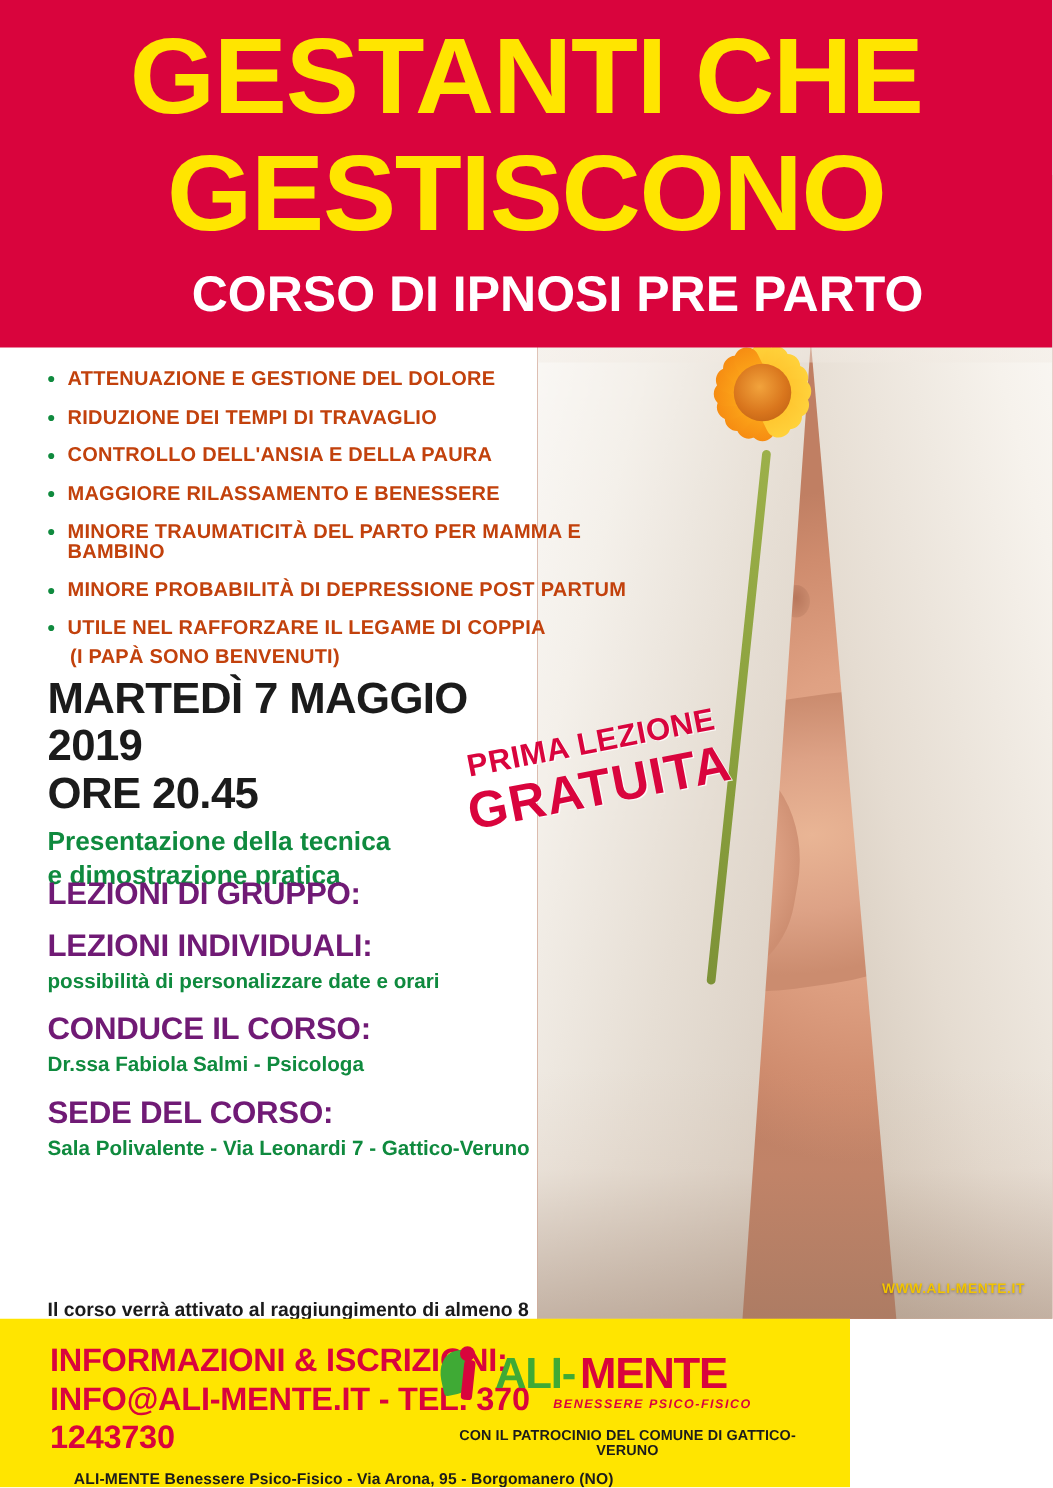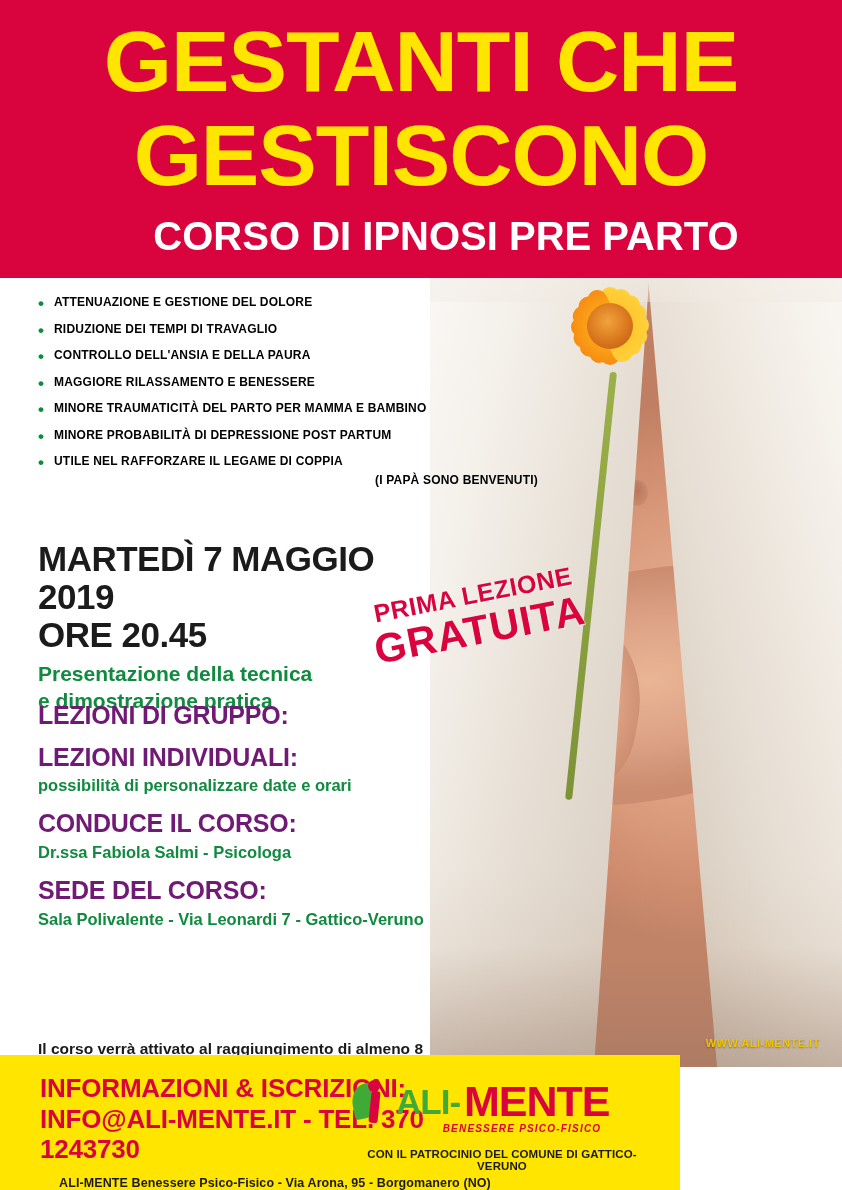--- a/index.html
+++ b/index.html
@@ -18,21 +18,21 @@
     width: 842px;
     height: 1190px;
     overflow: hidden;
     background: #ffffff;
   }
 
   
   .photo {
     position: absolute;
     left: 430px;
-    top: 12px;
+    top: 0;
     width: 412px;
     height: 1055px;
     overflow: hidden;
     background: #7f1d1d;
   }
   .photo .skin {
     position: absolute;
     left: -40px;
     top: 140px;
     width: 520px;
@@ -202,41 +202,40 @@
   
   .bullets {
     position: absolute;
     left: 38px;
     top: 296px;
     width: 500px;
     z-index: 6;
   }
   .bullet {
     position: relative;
-    color: #000000;
-    font-size: 12px;
+    color: #c2410c;
+    font-size: 16px;
     font-weight: bold;
     letter-spacing: 0.2px;
     line-height: 1.0;
     padding-left: 16px;
     margin-bottom: 14.5px;
   }
   .bullet::before {
     content: "\2022";
     position: absolute;
     left: 0;
     top: -1px;
     color: #0f8a3e;
     font-size: 17px;
   }
   .bullet .sub {
     display: block;
     margin-top: 7px;
     padding-left: 2px;
-    text-align: right;
   }
 
   
   .dateblock {
     position: absolute;
     left: 38px;
     top: 540px;
     z-index: 6;
     width: 420px;
   }
@@ -395,21 +394,21 @@
     transform: rotate(6deg);
   }
   .logo .word-ali {
     color: #3faa35;
     font-size: 35px;
     font-weight: bold;
     letter-spacing: -1px;
   }
   .logo .word-mente {
     color: #d9043d;
-    font-size: 43px;
+    font-size: 35px;
     font-weight: bold;
     letter-spacing: -1px;
   }
   .logo-tag {
     color: #d9043d;
     font-size: 10px;
     font-weight: bold;
     letter-spacing: 1.2px;
     margin-top: -3px;
     margin-left: 40px;

